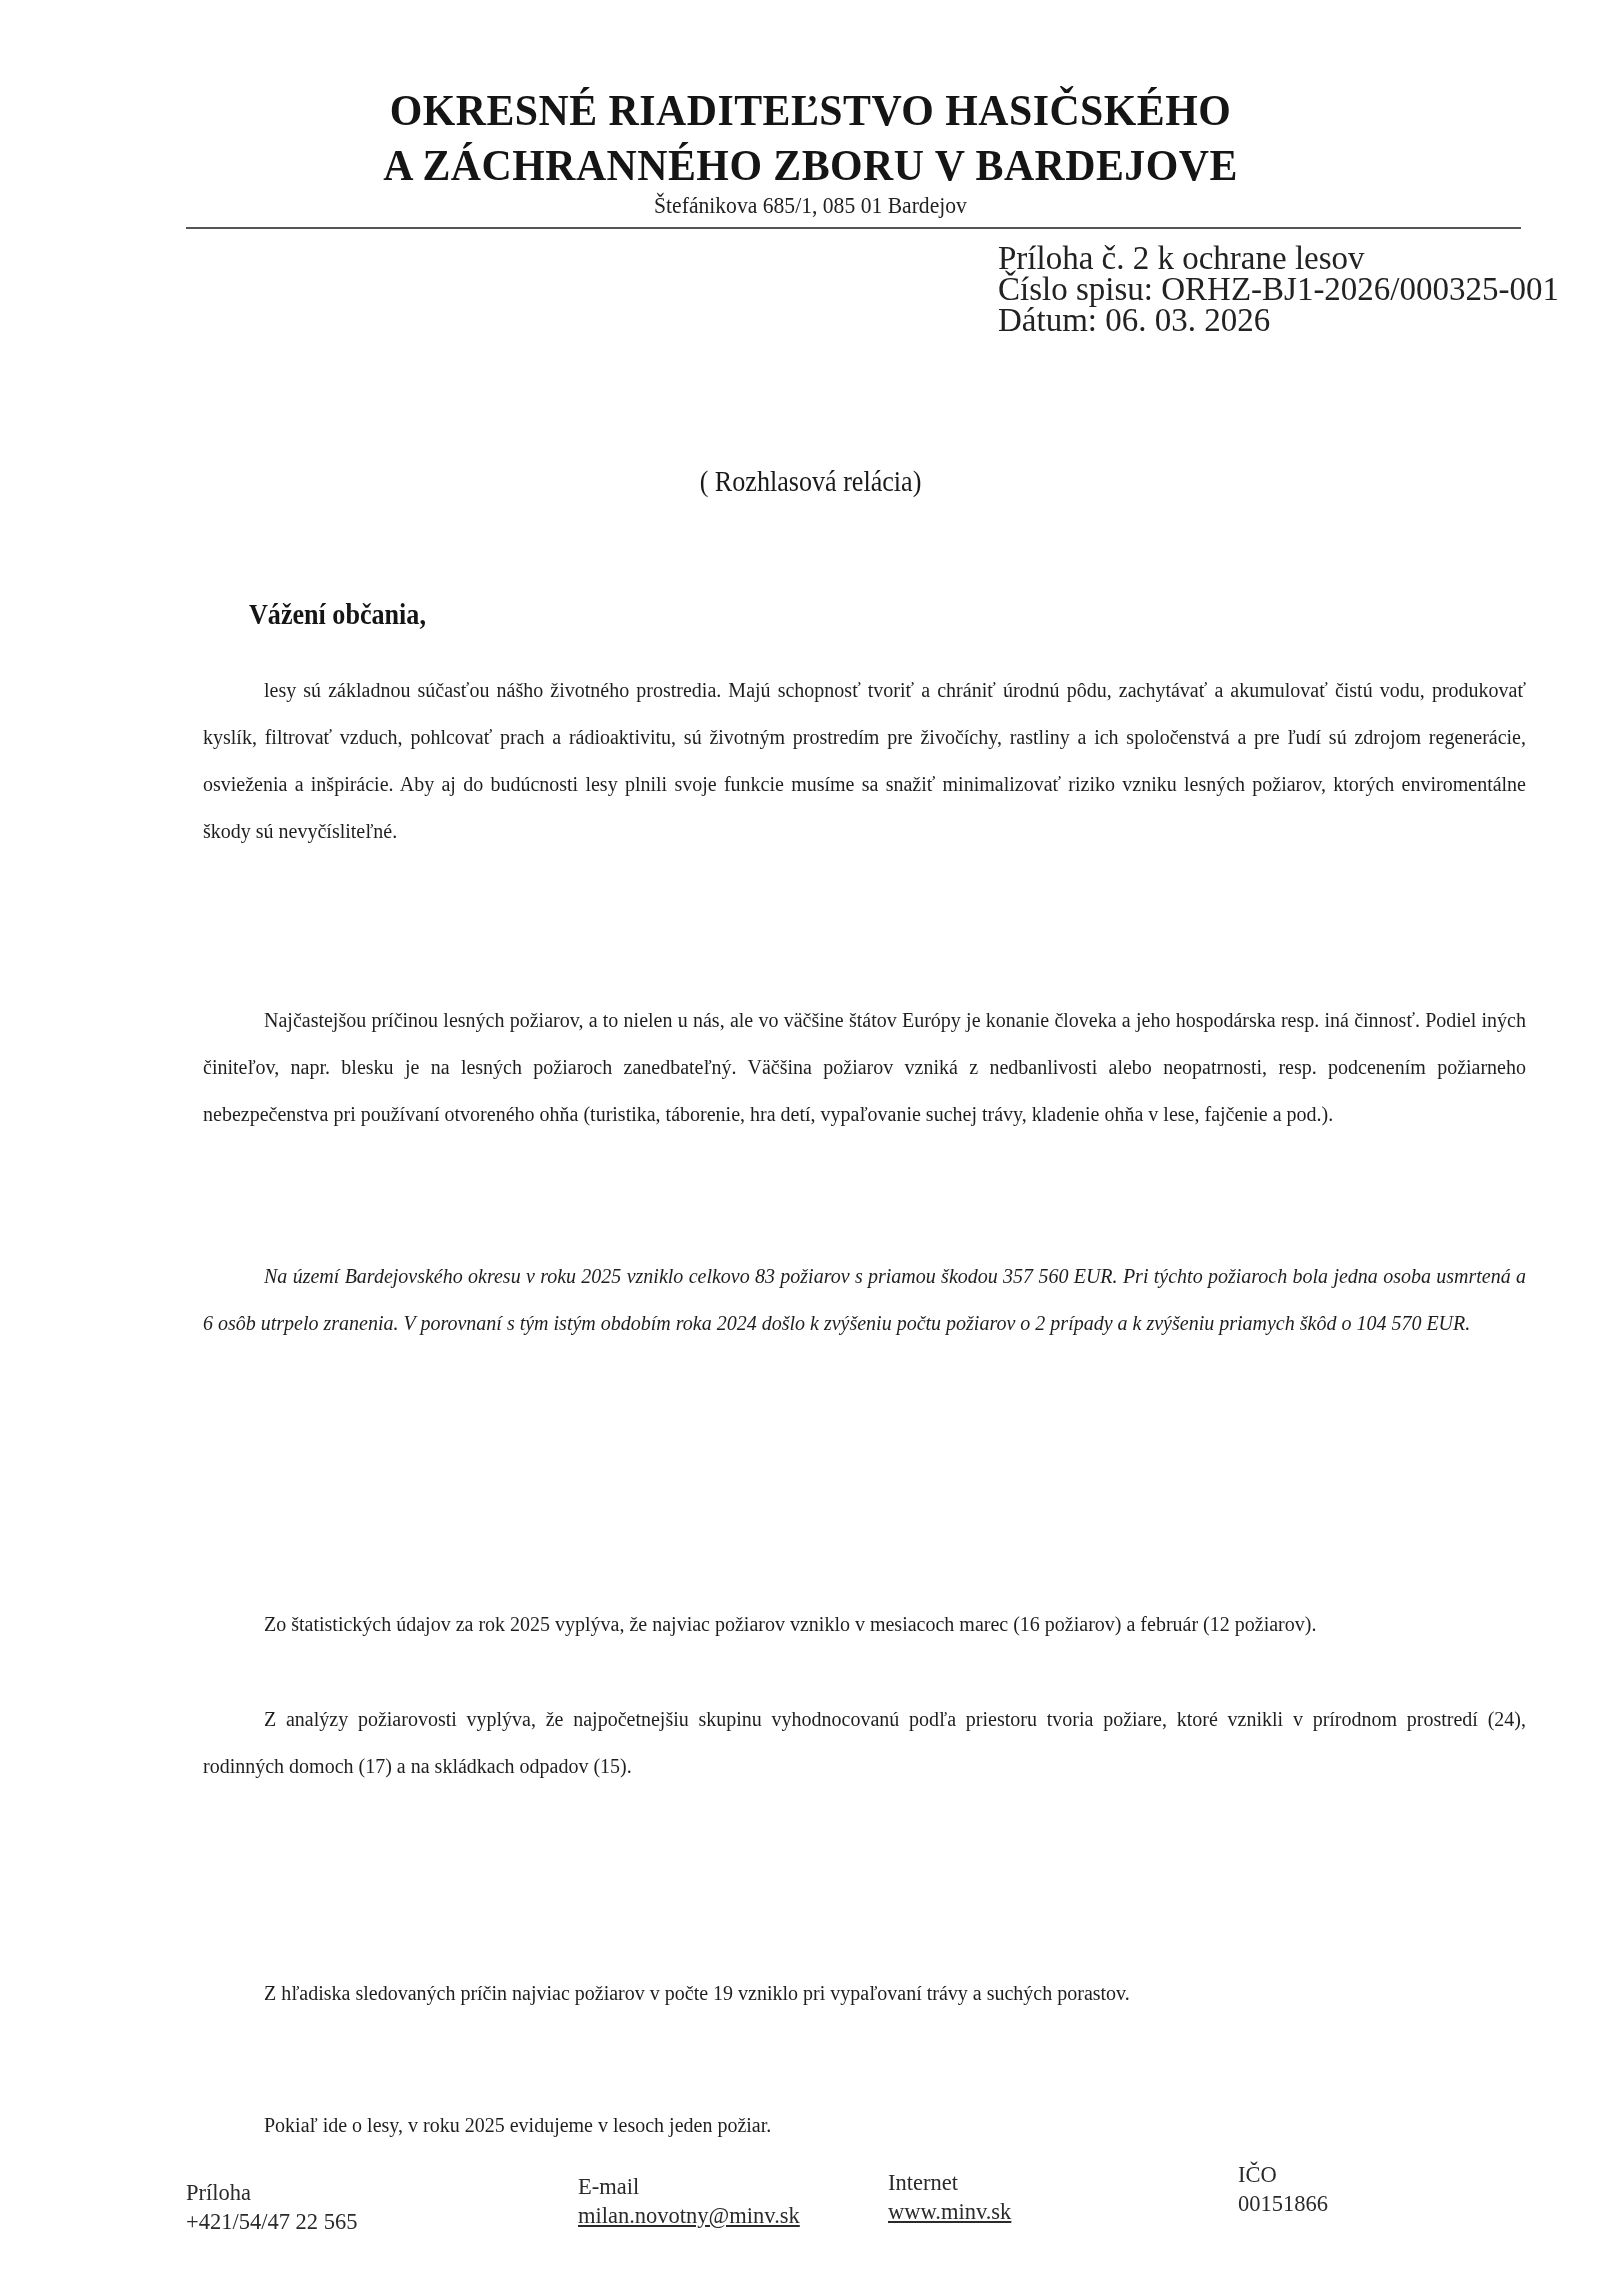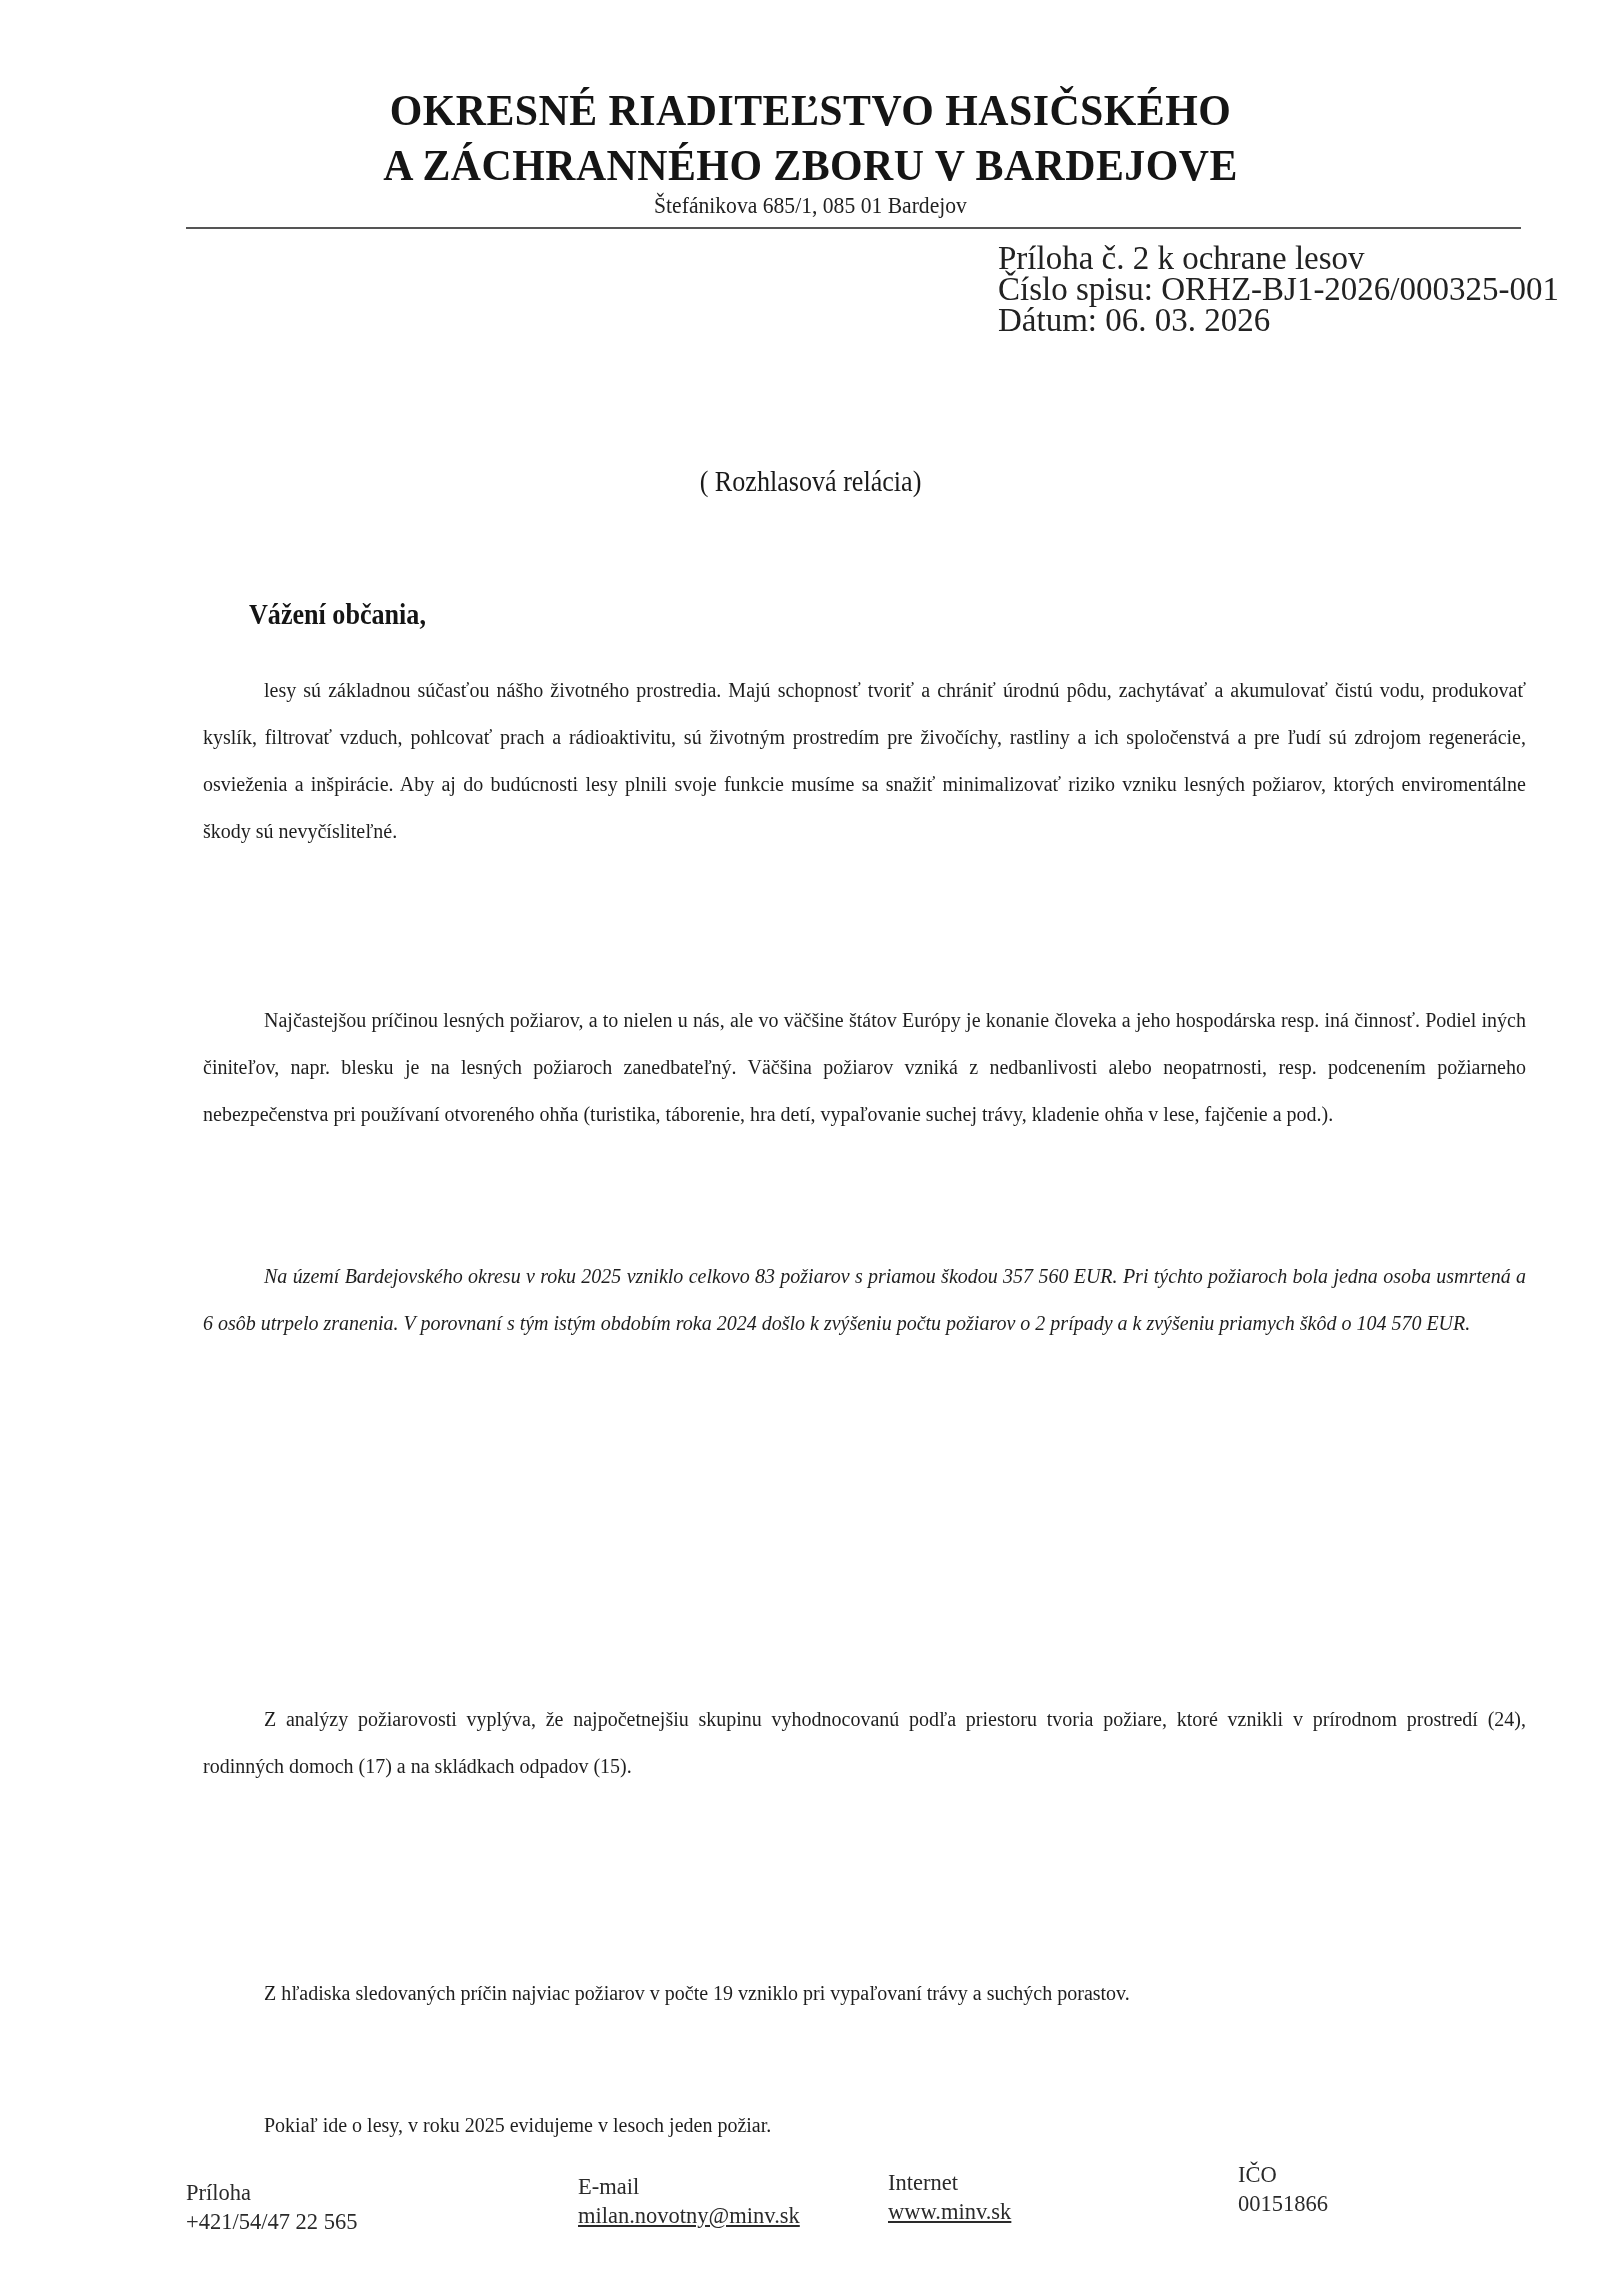--- a/index.html
+++ b/index.html
@@ -162,20 +162,23 @@
 
   <div class="body-text p2 spacious">
     <p>Najčastejšou príčinou lesných požiarov, a to  nielen u nás, ale vo väčšine štátov Európy je konanie človeka a jeho hospodárska resp. iná činnosť. Podiel  iných činiteľov, napr. blesku je na lesných požiaroch zanedbateľný. Väčšina požiarov vzniká z nedbanlivosti alebo neopatrnosti, resp. podcenením požiarneho nebezpečenstva pri používaní otvoreného ohňa (turistika, táborenie, hra detí,  vypaľovanie suchej  trávy,  kladenie  ohňa v  lese, fajčenie a pod.).</p>
   </div>
 
   <div class="body-text p3 spacious">
     <p>Na území Bardejovského okresu v roku 2025 vzniklo celkovo 83 požiarov s priamou škodou 357 560 EUR. Pri týchto požiaroch bola jedna osoba usmrtená a 6 osôb utrpelo zranenia. V porovnaní  s tým  istým  obdobím  roka 2024 došlo k zvýšeniu počtu požiarov o 2  prípady a k zvýšeniu priamych škôd  o 104 570 EUR.</p>
   </div>
 
 
+  <div class="body-text p5 spacious">
+    <p>Zo štatistických údajov za rok 2025 vyplýva, že najviac požiarov vzniklo v mesiacoch marec (16 požiarov) a február (12 požiarov).</p>
+  </div>
 
   <div class="body-text p6 spacious">
     <p>Z analýzy požiarovosti vyplýva, že najpočetnejšiu skupinu vyhodnocovanú podľa priestoru tvoria požiare, ktoré vznikli v prírodnom prostredí (24), rodinných domoch (17) a na skládkach odpadov (15).</p>
   </div>
 
 
   <div class="body-text p8 spacious">
     <p>Z hľadiska  sledovaných  príčin  najviac  požiarov  v počte  19  vzniklo  pri  vypaľovaní  trávy a suchých porastov.</p>
   </div>
 

